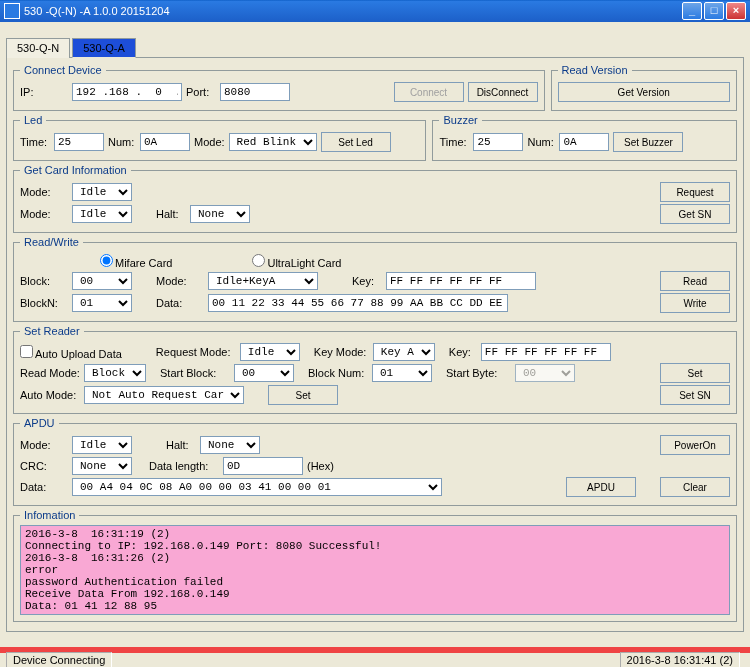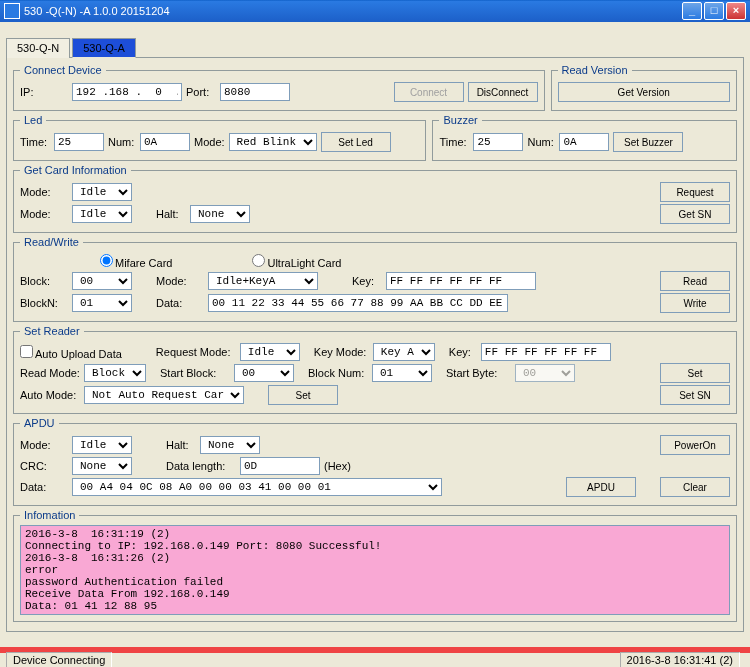--- a/index.html
+++ b/index.html
@@ -179,21 +179,21 @@
         <label class="lab">Mode:</label>
         <select><option>Idle</option></select>
         <label class="lab" style="margin-left:30px;min-width:30px">Halt:</label>
         <select><option>None</option></select>
         <div class="spacer"></div>
         <button class="btn">PowerOn</button>
       </div>
       <div class="row">
         <label class="lab">CRC:</label>
         <select><option>None</option></select>
-        <label class="lab" style="margin-left:30px;min-width:70px">Data length:</label>
+        <label class="lab" style="margin-left:13px;min-width:70px">Data length:</label>
         <input type="text" style="width: 80px;" value="0D">
         <span>(Hex)</span>
       </div>
       <div class="row">
         <label class="lab">Data:</label>
         <select style="width:370px"><option>00 A4 04 0C 08 A0 00 00 03 41 00 00 01</option></select>
         <div class="spacer"></div>
         <button class="btn">APDU</button>
         <button class="btn" style="margin-left:20px">Clear</button>
       </div>

